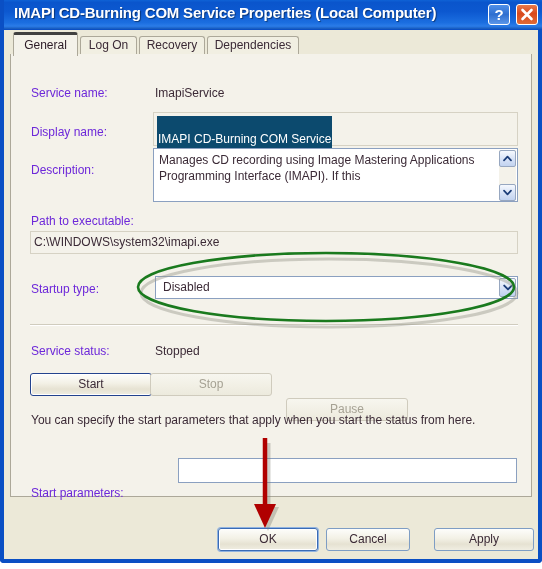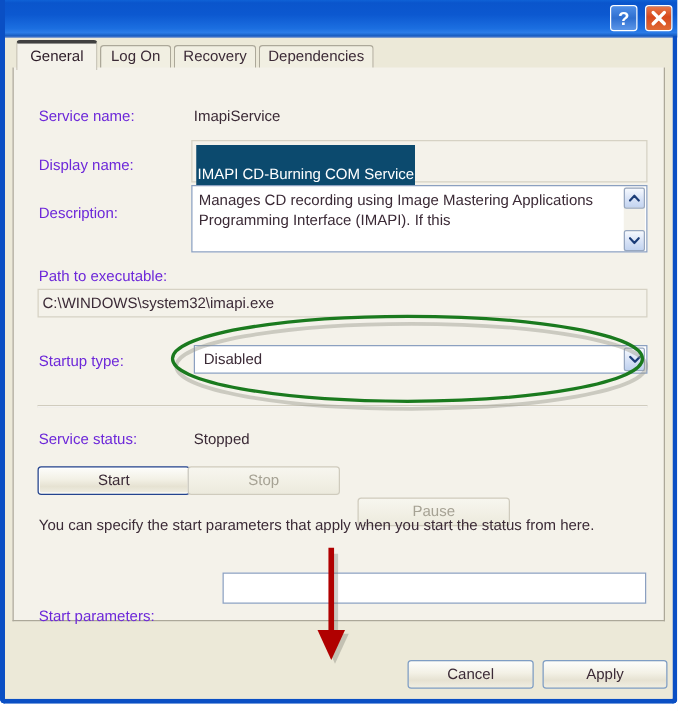--- a/index.html
+++ b/index.html
@@ -284,20 +284,21 @@
   #arrow-anno { left: 248px; top: 438px; }
 </style>
 </head>
 <body>
 
 <div id="screen">
 
   <div class="window">
 
     <div class="titlebar">
+      <div class="title-text">IMAPI CD-Burning COM Service Properties (Local Computer)</div>
 
       <div class="tb-btn tb-help">
         <svg width="20" height="19" viewBox="0 0 20 19" aria-hidden="true">
           <text x="10" y="15" font-family="Liberation Sans, sans-serif" font-size="15" font-weight="bold" fill="#ffffff" text-anchor="middle">?</text>
         </svg>
       </div>
 
       <div class="tb-btn tb-close">
         <svg width="20" height="19" viewBox="0 0 20 19" aria-hidden="true">
           <path d="M5.5 5 L14.5 14 M14.5 5 L5.5 14" stroke="#ffffff" stroke-width="2.6" stroke-linecap="round" fill="none"></path>
@@ -365,21 +366,22 @@
 
       <div class="hint" style="left:20px; top:358px; width:470px;">You can specify the start parameters that apply when you start the status from here.</div>
 
       <div class="lbl" style="left:20px; top:412px;margin-top:20px;">Start parameters:</div>
       <div class="field" style="left:167px; top:404px; width:339px; height:25px;">
         <span style="position:absolute; left:4px; top:4px;"></span>
       </div>
 
     </div>
 
-    <div class="xpbtn" style="left:322px; top:528px; width:101px;">Cancel</div>
+    <div class="xpbtn default-focus" style="left:214px; top:528px; width:100px;">OK</div>
+    <div class="xpbtn" style="left:322px; top:528px; width:84px;">Cancel</div>
     <div class="xpbtn" style="left:430px; top:528px; width:100px;">Apply</div>
 
   </div>
 
   <svg class="anno" id="ellipse-anno" width="400" height="84" viewBox="0 0 400 84">
     <ellipse cx="196" cy="43" rx="188" ry="34" fill="none" stroke="#9a9a8e" stroke-width="3" opacity="0.45" transform="translate(3,4)"></ellipse>
     <ellipse cx="196" cy="41" rx="188" ry="34" fill="none" stroke="#1a7a1e" stroke-width="2.6"></ellipse>
   </svg>
 
   <svg class="anno" id="arrow-anno" width="46" height="98" viewBox="0 0 46 98">

